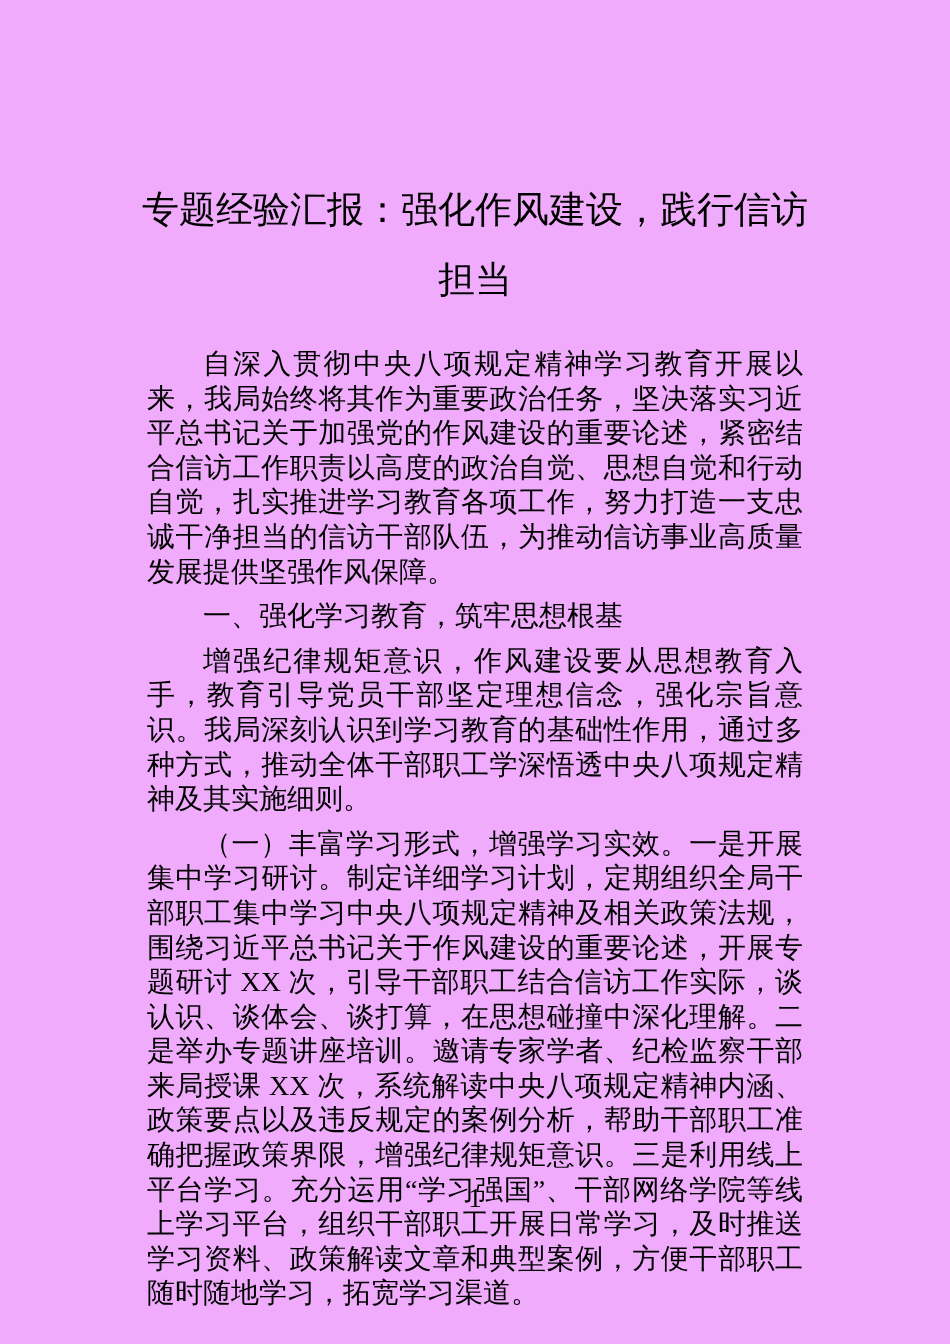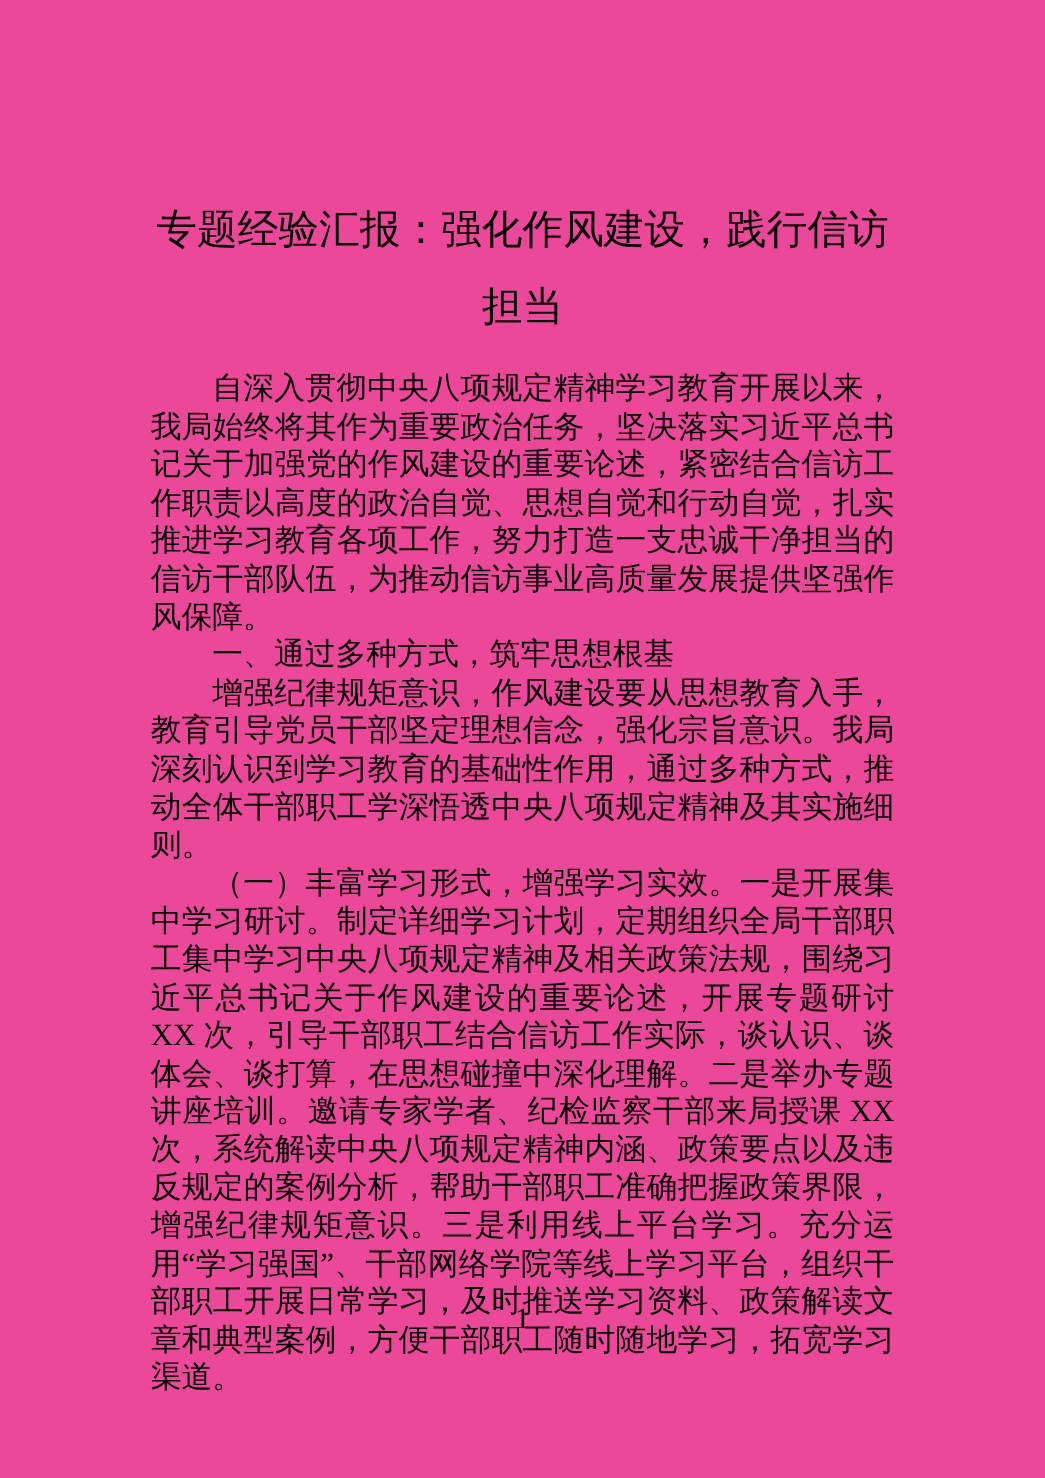--- a/index.html
+++ b/index.html
@@ -4,21 +4,21 @@
 <style>
   html, body {
     margin: 0;
     padding: 0;
     background: #ffffff;
   }
   .page {
     position: relative;
     width: 950px;
     height: 1344px;
-    background: #ec4899;
+    background: #f0abfc;
     color: #000000;
     overflow: hidden;
     font-family: "Liberation Serif", serif;
   }
   .doc-title {
     position: absolute;
     left: 137px;
     top: 150px;
     width: 676px;
     font-size: 37px;
@@ -31,21 +31,21 @@
     position: absolute;
     left: 137px;
     top: 337px;
     width: 676px;
     font-size: 28px;
     line-height: 34.6px;
     text-align: justify;
     color: #000000;
   }
   .doc-body p {
-    margin: 0;
+    margin: 10px;
     padding: 0;
     text-indent: 2em;
   }
   .section-heading {
     font-weight: 400;
   }
   .page-number {
     position: absolute;
     left: 0;
     top: 1183px;
@@ -58,20 +58,20 @@
 </style>
 </head>
 <body>
 
 <div class="page">
 
   <h1 class="doc-title">专题经验汇报：强化作风建设，践行信访担当</h1>
 
   <div class="doc-body">
     <p>自深入贯彻中央八项规定精神学习教育开展以来，我局始终将其作为重要政治任务，坚决落实习近平总书记关于加强党的作风建设的重要论述，紧密结合信访工作职责以高度的政治自觉、思想自觉和行动自觉，扎实推进学习教育各项工作，努力打造一支忠诚干净担当的信访干部队伍，为推动信访事业高质量发展提供坚强作风保障。</p>
-    <p class="section-heading">一、通过多种方式，筑牢思想根基</p>
+    <p class="section-heading">一、强化学习教育，筑牢思想根基</p>
     <p>增强纪律规矩意识，作风建设要从思想教育入手，教育引导党员干部坚定理想信念，强化宗旨意识。我局深刻认识到学习教育的基础性作用，通过多种方式，推动全体干部职工学深悟透中央八项规定精神及其实施细则。</p>
     <p>（一）丰富学习形式，增强学习实效。一是开展集中学习研讨。制定详细学习计划，定期组织全局干部职工集中学习中央八项规定精神及相关政策法规，围绕习近平总书记关于作风建设的重要论述，开展专题研讨 XX 次，引导干部职工结合信访工作实际，谈认识、谈体会、谈打算，在思想碰撞中深化理解。二是举办专题讲座培训。邀请专家学者、纪检监察干部来局授课 XX 次，系统解读中央八项规定精神内涵、政策要点以及违反规定的案例分析，帮助干部职工准确把握政策界限，增强纪律规矩意识。三是利用线上平台学习。充分运用“学习强国”、干部网络学院等线上学习平台，组织干部职工开展日常学习，及时推送学习资料、政策解读文章和典型案例，方便干部职工随时随地学习，拓宽学习渠道。</p>
   </div>
 
   <div class="page-number">1</div>
 
 </div>
 
 </body></html>

